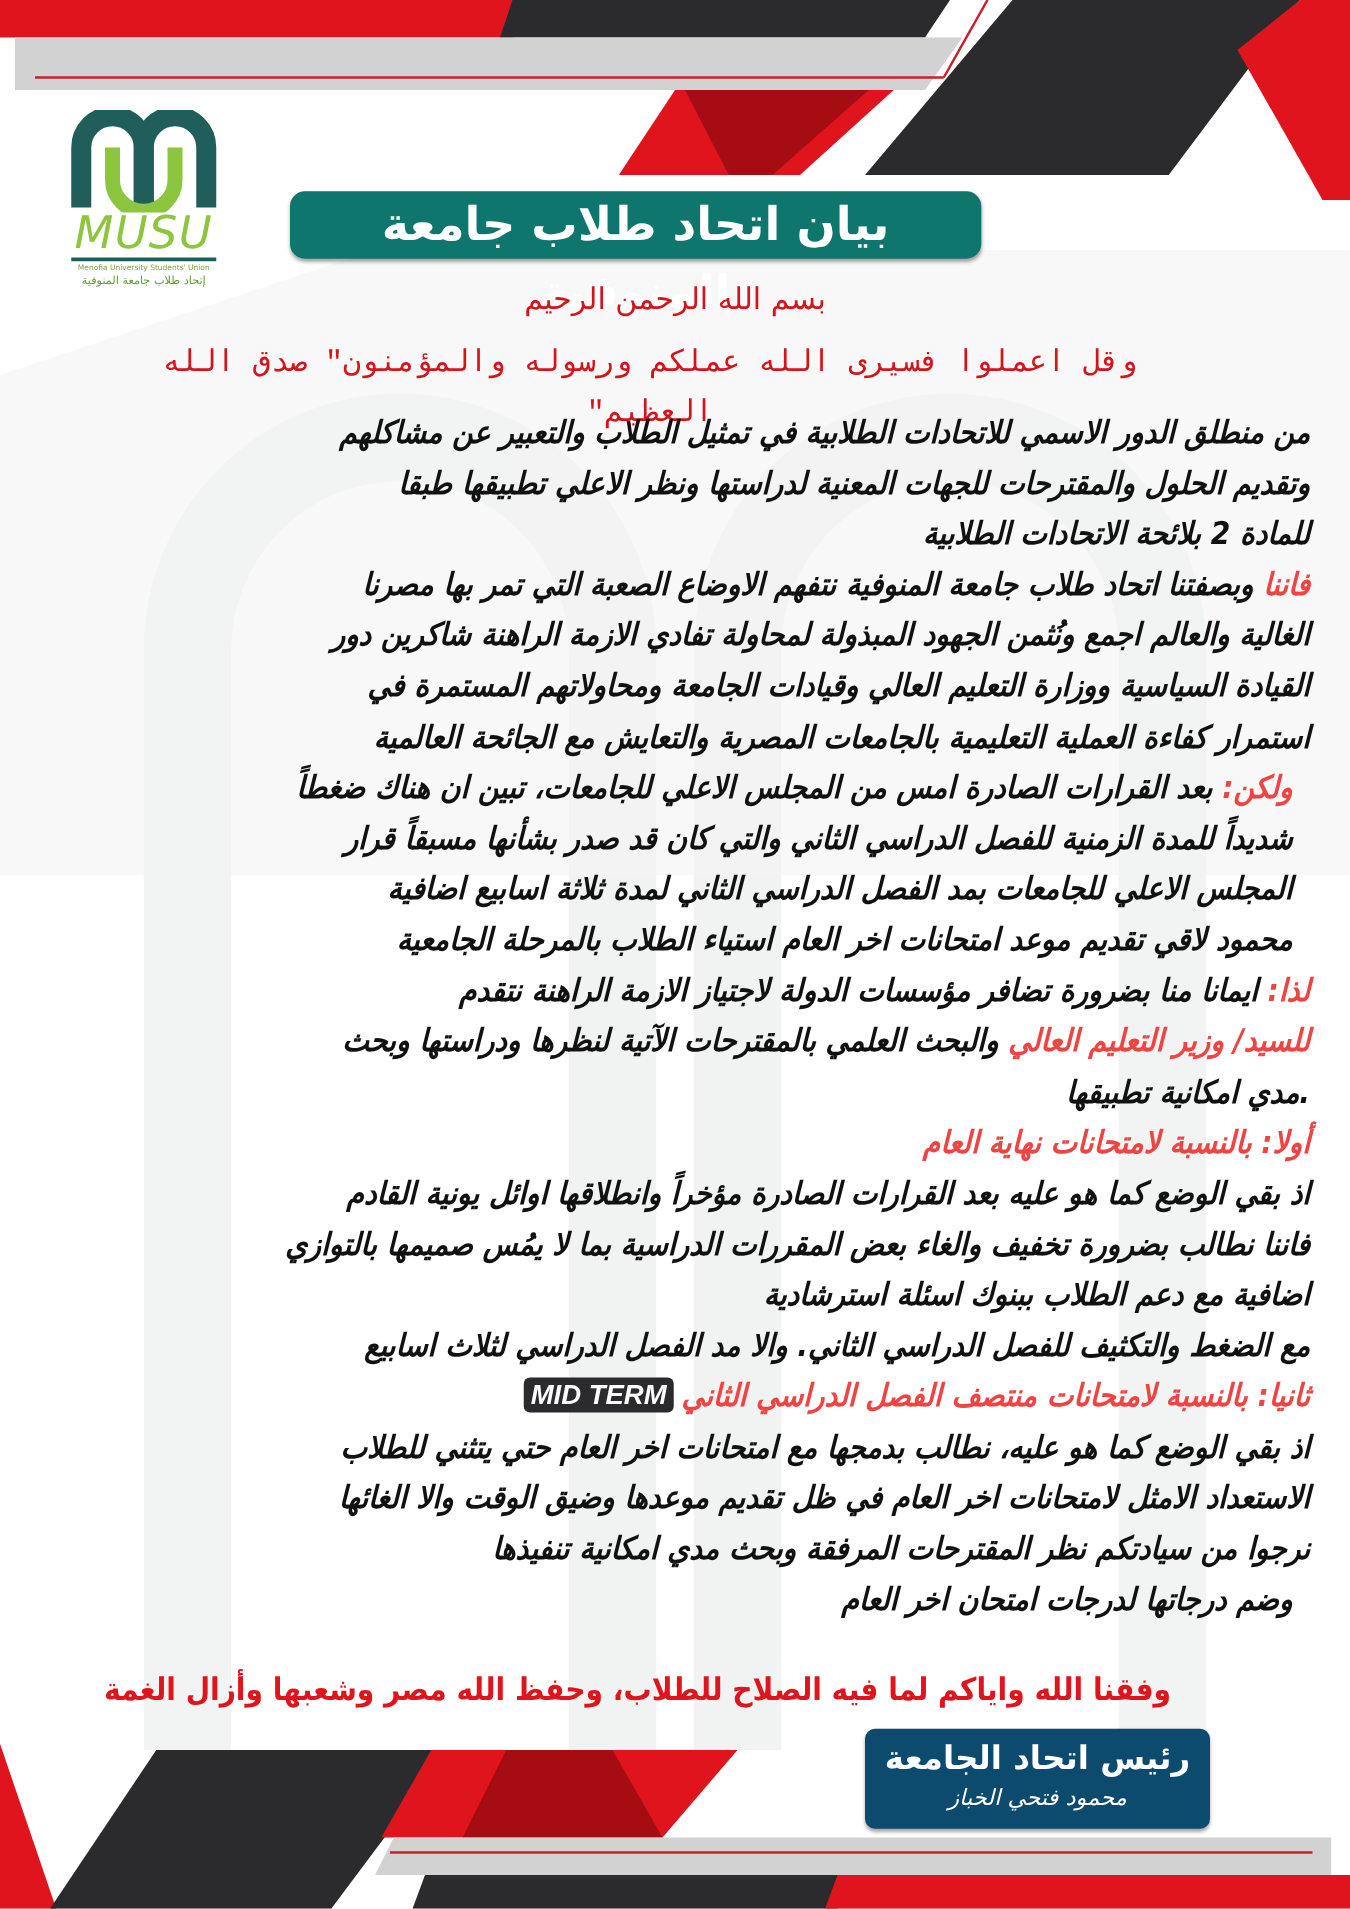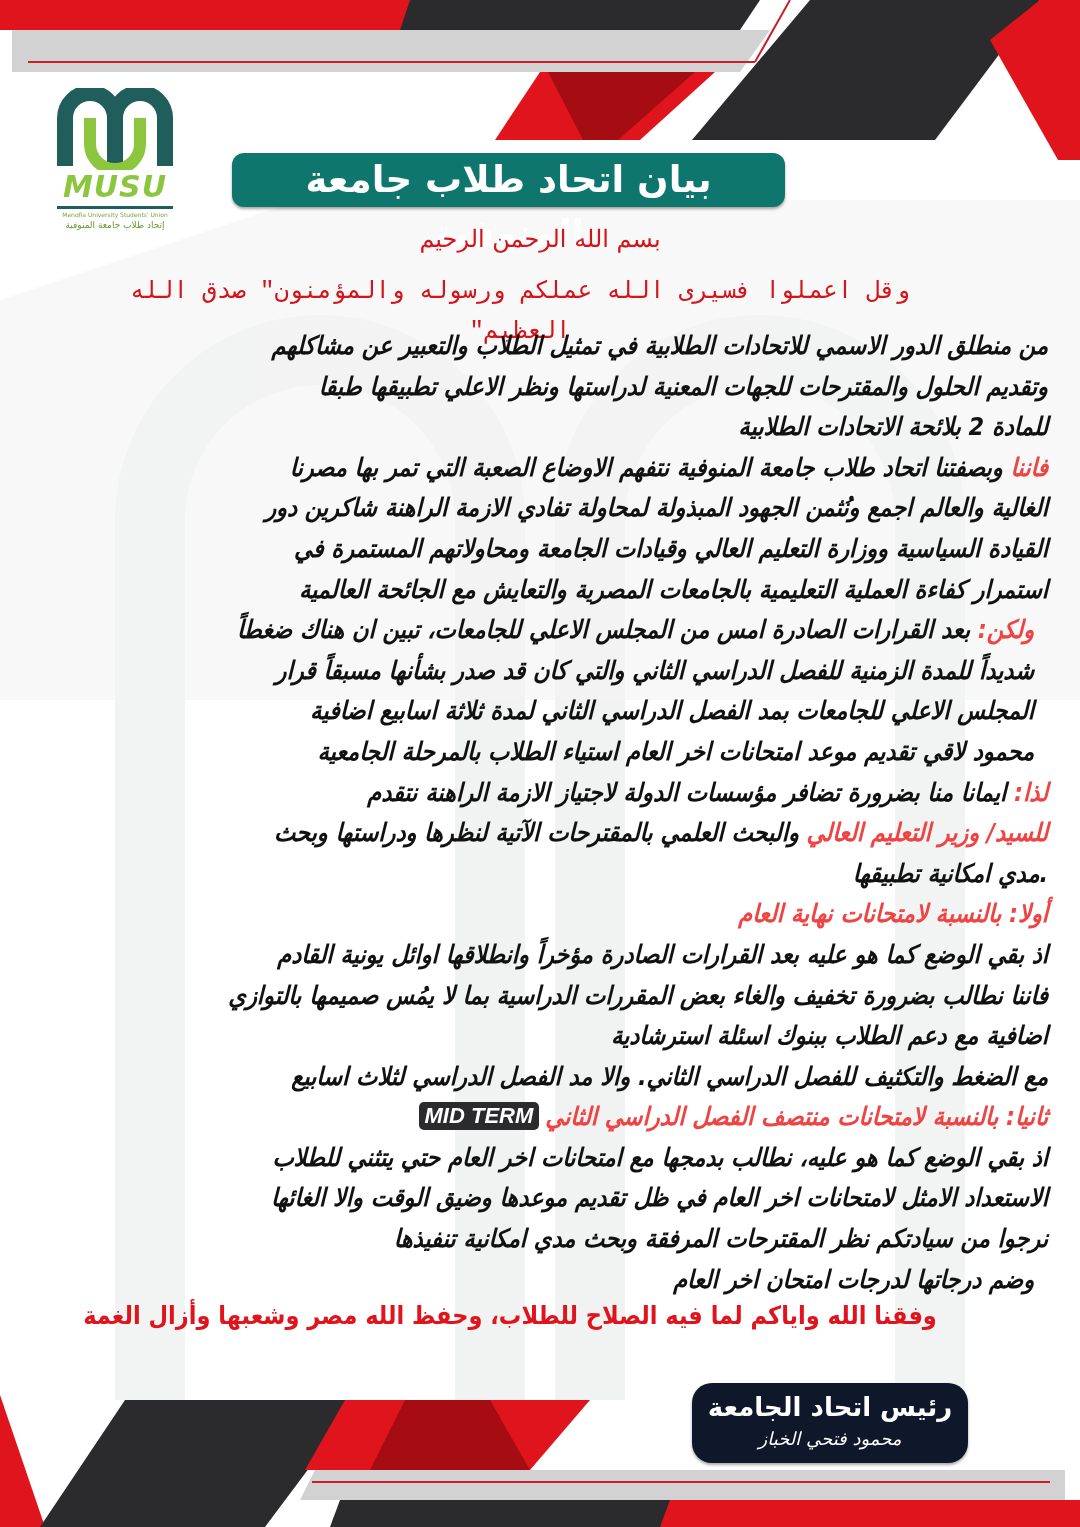--- a/index.html
+++ b/index.html
@@ -8,22 +8,22 @@
       background: #ffffff;
       font-family: "DejaVu Sans", sans-serif;
     }
     .bg-svg { position: absolute; left: 0; top: 0; width: 1080px; height: 1527px; z-index: 0; }
     .layer { position: absolute; z-index: 2; }
 
     
     .logo { left: 50px; top: 88px; width: 130px; text-align: center; }
     .logo svg { display: block; margin: 0 auto; }
     .logo-text {
-      font-family: "DejaVu Sans", sans-serif; font-weight: bold; font-style: italic;
-      color: #8cc63f; font-size: 30px; letter-spacing: 1px; line-height: 30px; margin-top: 2px;
+      font-family: "DejaVu Sans", sans-serif; font-weight: normal; font-style: italic;
+      color: #8cc63f; font-size: 36px; letter-spacing: 1px; line-height: 30px; margin-top: 2px;
     }
     .logo-rule { height: 3px; background: #1f5e5a; width: 116px; margin: 4px auto 2px; }
     .logo-en { font-size: 6px; color: #7aa23b; line-height: 8px; }
     .logo-ar { font-size: 9px; color: #5f9e2e; line-height: 12px; direction: rtl; }
 
     
     .title-pill {
       left: 232px; top: 153px; width: 553px; height: 54px;
       background: #0f766e; border-radius: 12px;
       color: #fff; font-weight: bold; font-size: 37px; line-height: 54px;
@@ -50,29 +50,29 @@
     .body .line { white-space: nowrap; display: block; height: 40.6px; }
     .red { color: #ef4444; }
     .indent { padding-right: 14px; }
     .midterm {
       display: inline-block; background: #2b2b2d; color: #fff;
       font-style: italic; font-weight: bold; font-family: "Liberation Sans", sans-serif;
       font-size: 22px; line-height: 28px; padding: 0 6px; border-radius: 5px;
       margin-right: 6px; direction: ltr; vertical-align: 2px;
     }
     .closing {
-      left: 60px; top: 1296px; width: 900px; text-align: center; direction: rtl;
+      left: 60px; top: 1332px; width: 900px; text-align: center; direction: rtl;
       color: #e0141d; font-weight: bold; font-size: 25px; line-height: 40px;
       font-family: "DejaVu Sans Condensed", "DejaVu Sans", sans-serif;
     }
 
     
     .sig {
       left: 692px; top: 1383px; width: 276px; height: 80px;
-      background: #0f172a; border-radius: 20px; color: #fff;
+      background: #0c4a6e; border-radius: 8px; color: #fff;
       text-align: center; direction: rtl;
       box-shadow: 0 2px 3px rgba(0,0,0,0.35);
     }
     .sig-title { font-weight: bold; font-size: 26px; line-height: 36px; padding-top: 6px; }
     .sig-name { font-family: "DejaVu Serif", serif; font-style: italic; font-size: 18px; line-height: 28px; }
   </style>
 </head>
 <body>
 
 <svg class="bg-svg" viewBox="0 0 1080 1527" xmlns="http://www.w3.org/2000/svg">

